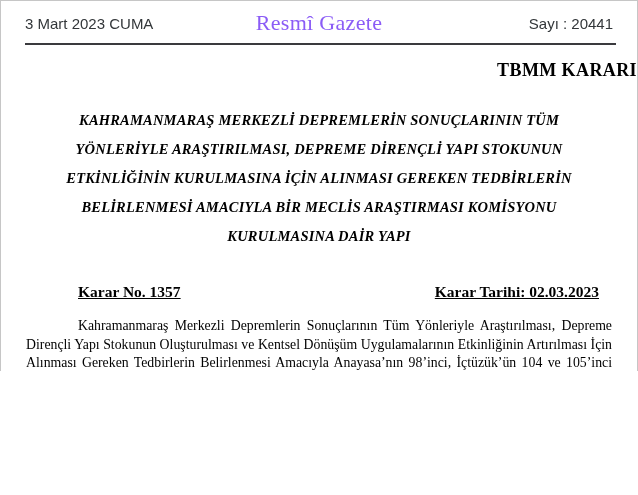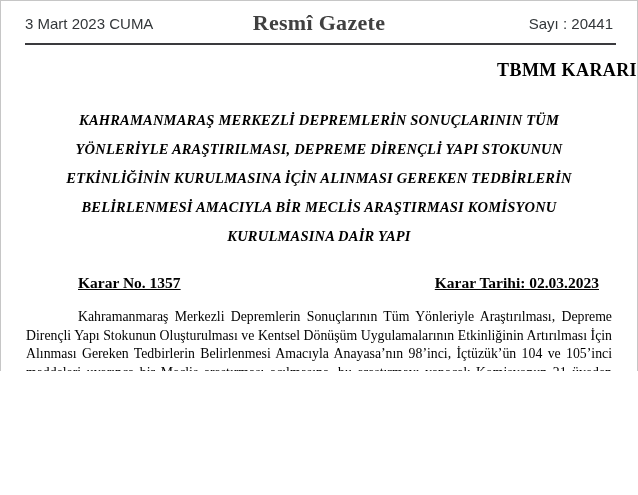--- a/index.html
+++ b/index.html
@@ -31,23 +31,23 @@
     font-family: "Liberation Sans", sans-serif;
     font-size: 15px;
     color: #33373a;
     white-space: nowrap;
   }
   .masthead .date { text-align: left; }
   .masthead .issue { text-align: right; }
   .masthead .gazette-title {
     flex: 0 0 auto;
     font-family: "Liberation Serif", serif;
-    font-weight: bold;
+    font-weight: normal;
     font-size: 22px;
-    color: #404040;
+    color: #8b5cf6;
     text-align: center;
     letter-spacing: 0.3px;
   }
   .head-rule {
     height: 0;
     border: none;
     border-top: 2px solid #3a3a3e;
     margin: 2px 21px 0 24px;
   }
   .section-title {
@@ -63,21 +63,21 @@
     text-align: center;
     font-weight: bold;
     font-size: 14.5px;
     line-height: 29px;
     letter-spacing: 0.2px;
     font-style: italic;
   }
   .decision-meta {
     display: flex;
     justify-content: space-between;
-    margin-top: 23px;
+    margin-top: 32px;
     padding: 0 38px 0 77px;
     font-weight: bold;
     font-size: 15.5px;
   }
   .decision-meta .meta-item {
     text-decoration: underline;
     white-space: nowrap;
   }
   .body-paragraph {
     margin-top: 16px;

